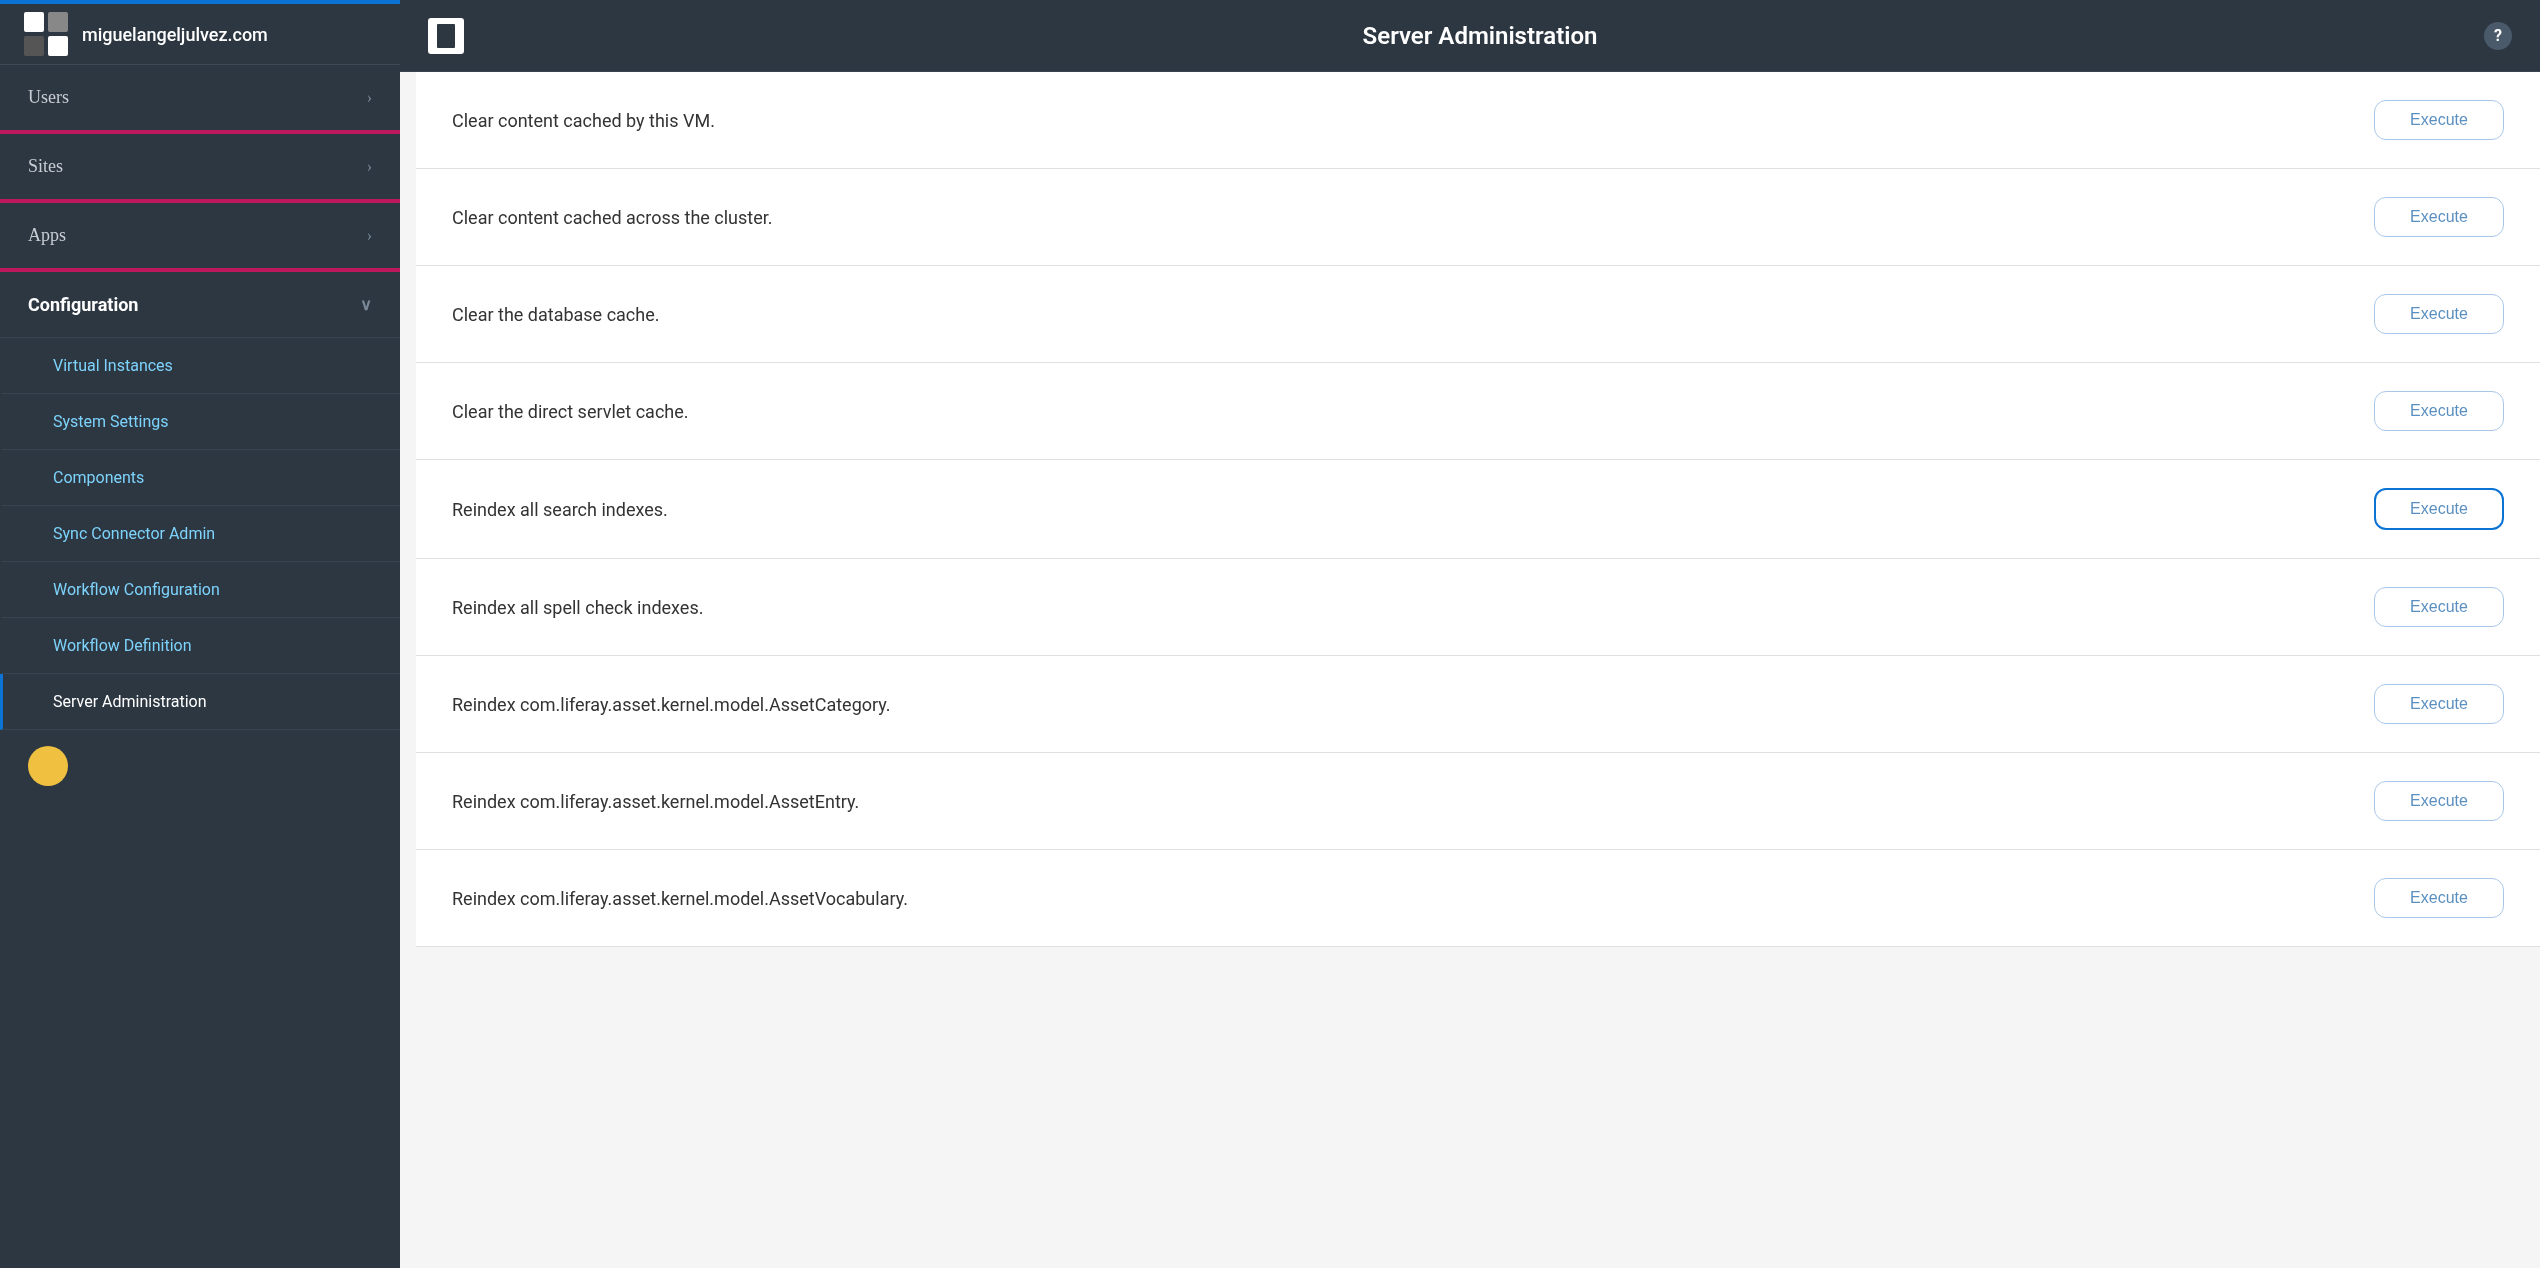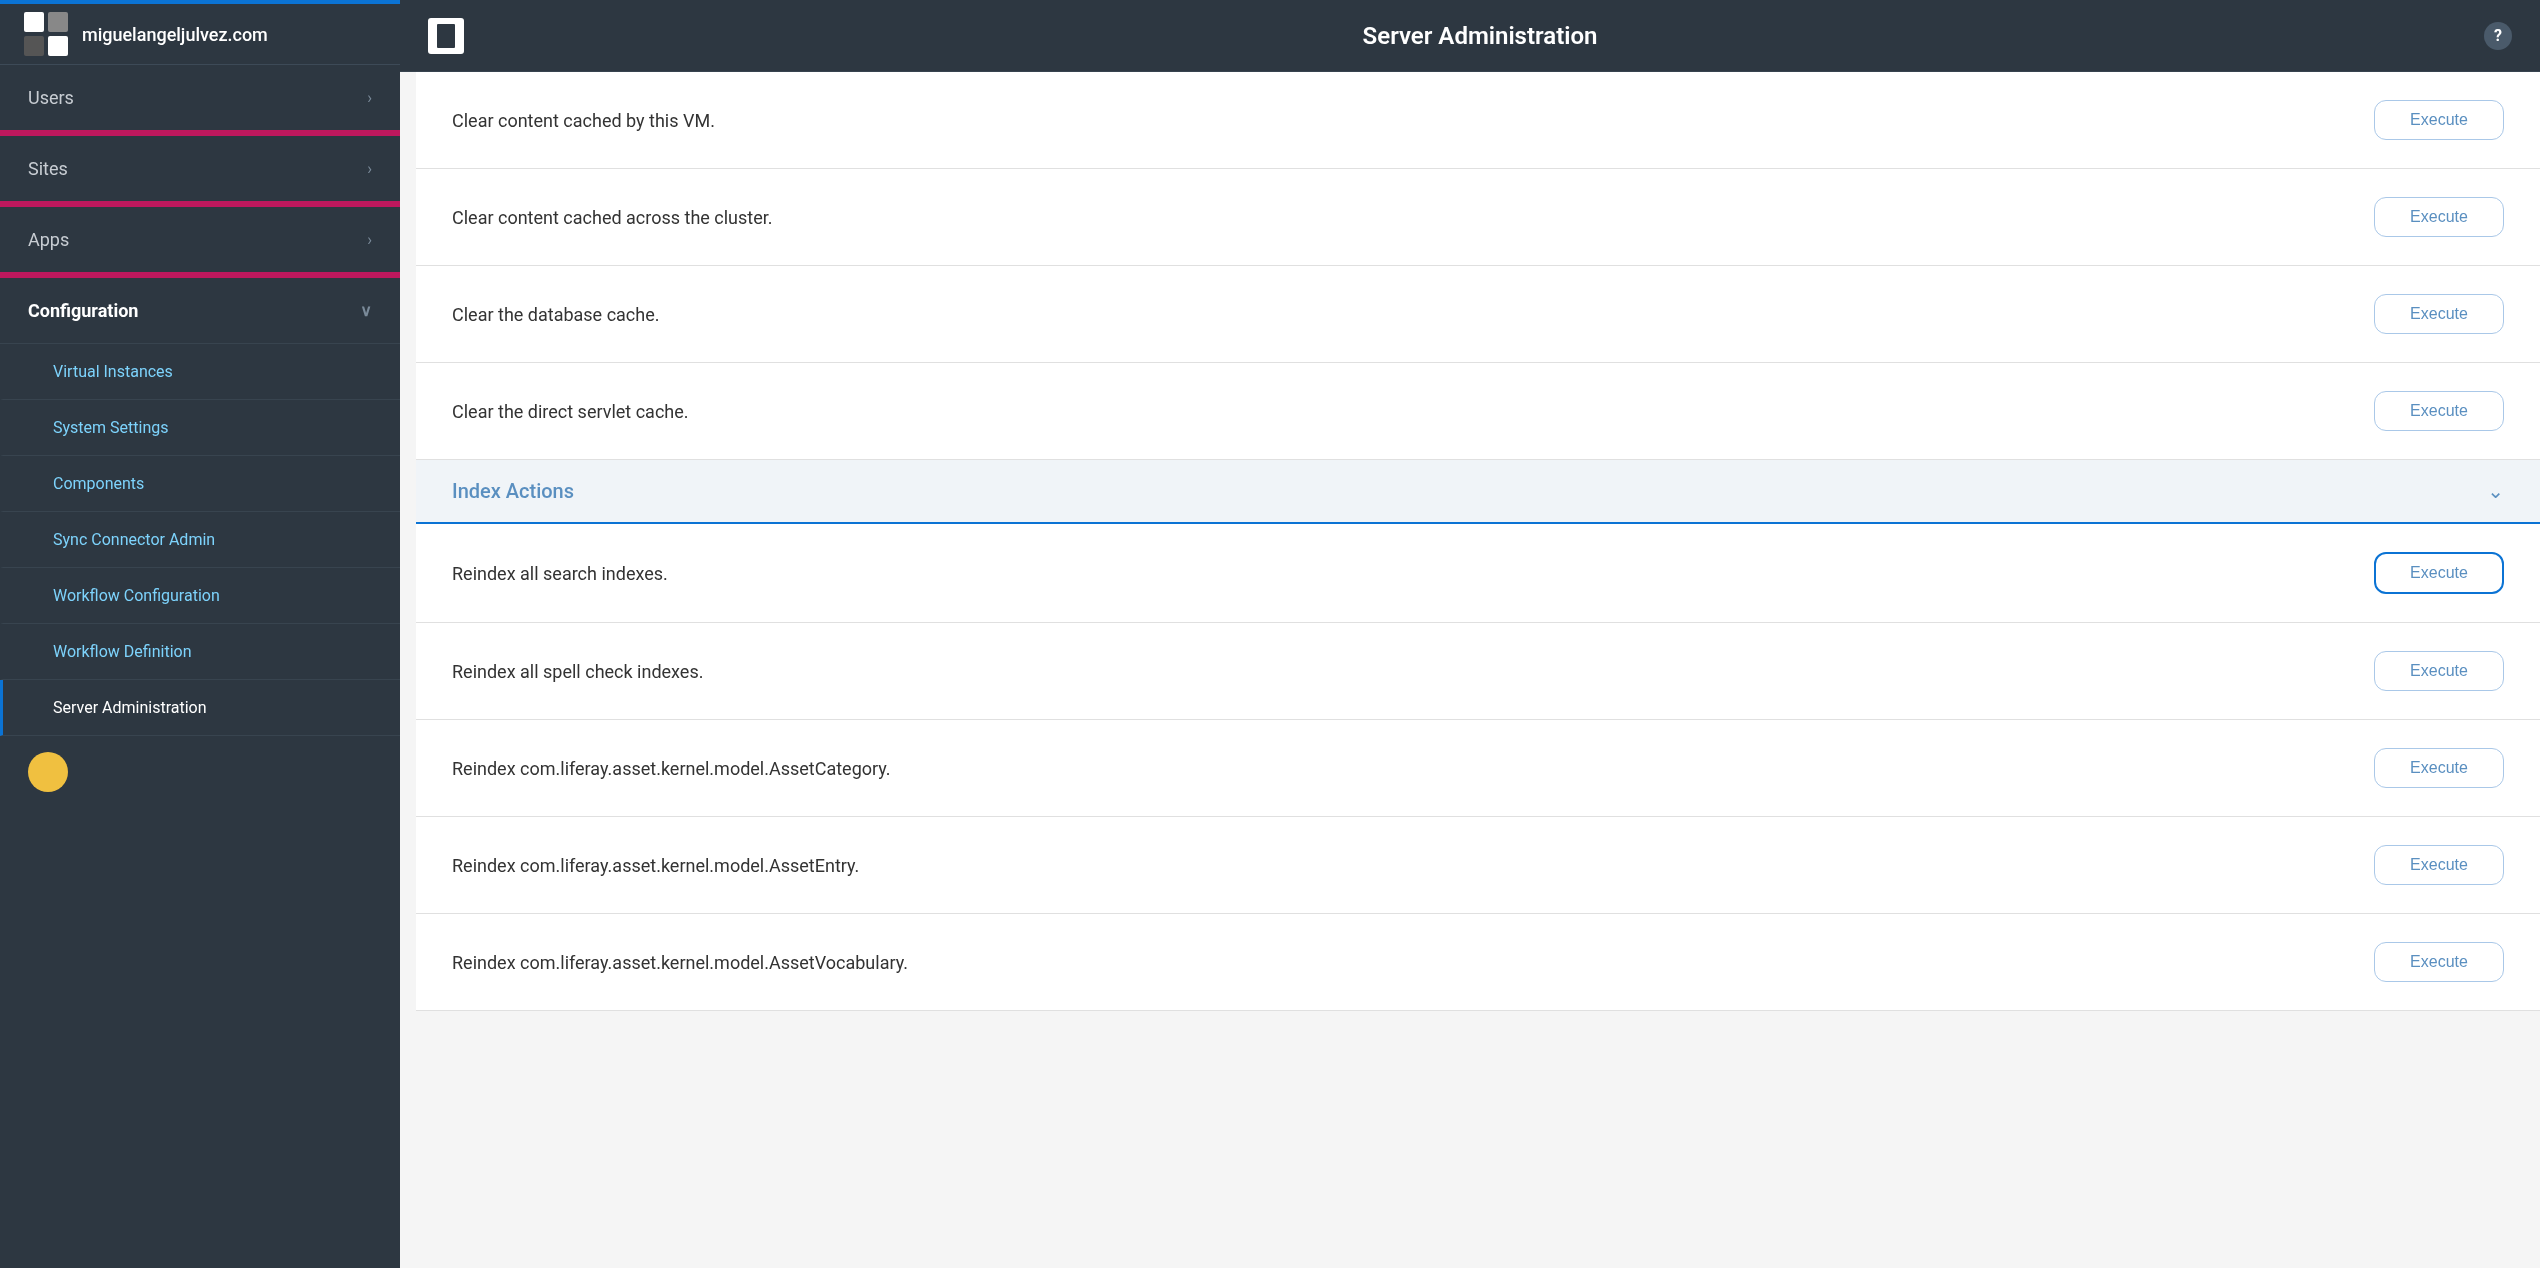--- a/index.html
+++ b/index.html
@@ -46,21 +46,22 @@
 
     .sidebar-nav-item {
       display: flex;
       align-items: center;
       justify-content: space-between;
       padding: 22px 28px;
       cursor: pointer;
       color: #c8cdd3;
       font-size: 18px;
       font-weight: 400;
-      border-bottom: 6px solid #be185d;
+      border-bottom: 4px solid #be185d;
+      font-family: Liberation Serif, serif;
     }
     .sidebar-nav-item .chevron { color: #7a8a99; font-size: 16px; }
 
     .sidebar-section-header {
       display: flex;
       align-items: center;
       justify-content: space-between;
       padding: 22px 28px;
       cursor: pointer;
       color: #fff;
@@ -294,24 +295,20 @@
     </div>
     <div class="content-row">
       <span class="content-row-text">Clear the database cache.</span>
       <button class="execute-btn">Execute</button>
     </div>
     <div class="content-row">
       <span class="content-row-text">Clear the direct servlet cache.</span>
       <button class="execute-btn">Execute</button>
     </div>
 
-    <div class="section-header-row">
-      <span class="section-header-row-text">Index Actions</span>
-      <span class="section-chevron">⌄</span>
-    </div>
 
     <div class="content-row">
       <span class="content-row-text">Reindex all search indexes.</span>
       <button class="execute-btn active-border">Execute</button>
     </div>
     <div class="content-row">
       <span class="content-row-text">Reindex all spell check indexes.</span>
       <button class="execute-btn">Execute</button>
     </div>
     <div class="content-row">

